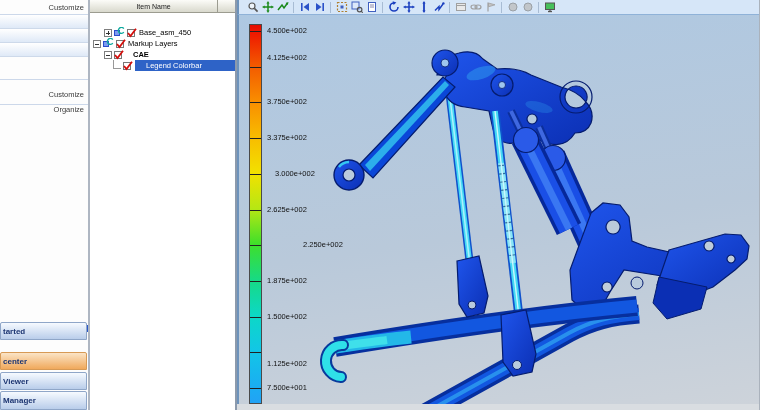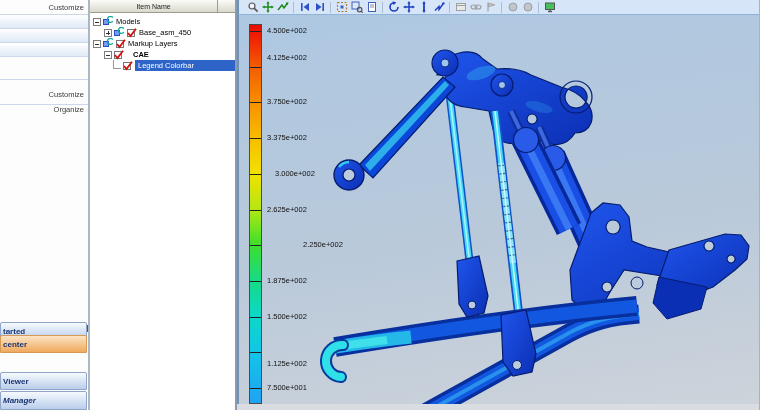--- a/index.html
+++ b/index.html
@@ -17,21 +17,21 @@
           background:linear-gradient(#ffffff,#dfe9f7); border-bottom:1px solid #cdd9ea; }
   .r0{top:15px;} .r1{top:29px;} .r2{top:43px;}
   #dragbar { position:absolute; left:0; top:325px; width:88px; height:7px; background:#2a58c9;
              background-image:repeating-linear-gradient(90deg, rgba(255,255,255,.85) 0 1px, transparent 1px 5px);
              background-size:60px 2px; background-position:12px 2px; background-repeat:no-repeat; }
   .tab { position:absolute; left:0; width:87px; height:18px; line-height:18px;
          font-size:8px; font-weight:bold; color:#1c3572; padding-left:2px;
          border:1px solid #8fa6c8; border-radius:2px 2px 0 0;
          background:linear-gradient(#f6faff,#b9cdea); cursor:pointer; }
   .tab.sel { background:linear-gradient(#fbe4c6,#f0a95c); border-color:#d79a55; }
-  .t0{top:322px;} .t1{top:335px;} .t2{top:372px;} .t3{top:391px; height:19px;font-style:italic;}
+  .t0{top:322px;} .t1{top:352px;} .t2{top:372px;} .t3{top:391px; height:19px;}
 
   
   #treePanel { position:absolute; left:88px; top:0; width:149px; height:410px; background:#fff;
                border-left:2px solid #aeb6c2; border-right:2px solid #8c9aac; }
   #treeHeader { position:absolute; left:0; top:0; width:145px; height:13px; display:flex;
                 background:linear-gradient(#fcfcf8,#d9d9cd); border-bottom:1px solid #9c9c90; }
   .hcell { width:128px; text-align:center; font-size:7px; color:#222; line-height:13px;
            border-right:1px solid #9c9c90; cursor:pointer; }
   .hrest { flex:1; }
   .trow { position:absolute; left:0; width:145px; height:11px; display:flex; align-items:center;
@@ -42,21 +42,21 @@
   .exp::after { content:""; position:absolute; left:1px; top:3px; width:4px; height:1px; background:#333; }
   .exp.plus::before { content:""; position:absolute; left:3px; top:1px; width:1px; height:4px; background:#333; }
   .nicon, .chk { flex:none; display:inline-block; }
   .chk { width:10px; height:10px; position:relative; }
   .chk .box { position:absolute; left:0; top:1px; width:8px; height:8px; border:1px solid #777; background:#fff; }
   .chk svg { position:absolute; left:0; top:0; }
   .guide { width:8px; height:9px; border-left:1px solid #999; border-bottom:1px solid #999;
            margin-bottom:3px; flex:none; }
   .tlabel { white-space:nowrap; }
   .bold { font-weight:bold; margin-left:7px; }
-  .selwrap { flex:1; background:#2e63c7; color:#fff; padding:0 3px; height:11px; line-height:11px; }
+  .selwrap { flex:1; background:#2e63c7; color:#fff; padding:0 11px; height:11px; line-height:11px; }
 
   
   #toolbar { position:absolute; left:237px; top:0; width:523px; height:15px;
              background:#d6e6f8; border-bottom:1px solid #8fb2d8; border-left:2px solid #6d93bc;
              display:flex; align-items:center; gap:2px; padding-left:7px; }
   .ticon { width:13px; height:13px; display:inline-flex; align-items:center; justify-content:center;
            cursor:pointer; flex:none; }
   .tsep { width:1px; height:11px; background:#a8bcd4; margin:0 2px; flex:none; }
 
   
@@ -100,30 +100,20 @@
     <div class="tab t2">Viewer</div>
     <div class="tab t3">Manager</div>
   </div>
 
   <div id="treePanel">
     <div id="treeHeader">
       <span class="hcell">Item Name</span>
       <span class="hrest"></span>
     </div>
 
-    <div class="trow w0">
-      <span class="exp minus"></span>
-      <span class="nicon">
-        <svg width="11" height="10">
-            <rect x="0.5" y="3.5" width="5" height="5" fill="#7c9af0" stroke="#2a4ccc" stroke-width="1"></rect>
-            <path d="M9.8 1.6 A3 3 0 1 0 9.8 5.2" fill="none" stroke="#0faa9f" stroke-width="1.4"></path>
-          </svg>
-      </span>
-      <span class="tlabel">Models</span>
-    </div>
 
     <div class="trow w1">
       <span class="exp plus"></span>
       <span class="nicon">
         <svg width="11" height="10">
             <rect x="0.5" y="3.5" width="5" height="5" fill="#7c9af0" stroke="#2a4ccc" stroke-width="1"></rect>
             <path d="M9.8 1.6 A3 3 0 1 0 9.8 5.2" fill="none" stroke="#0faa9f" stroke-width="1.4"></path>
           </svg>
       </span>
       <span class="chk">

